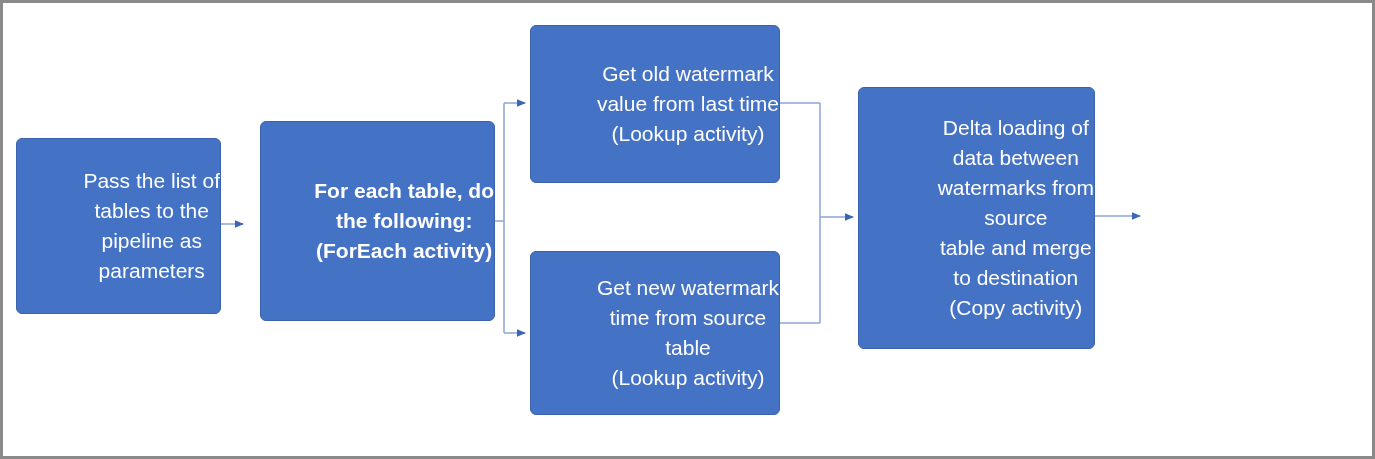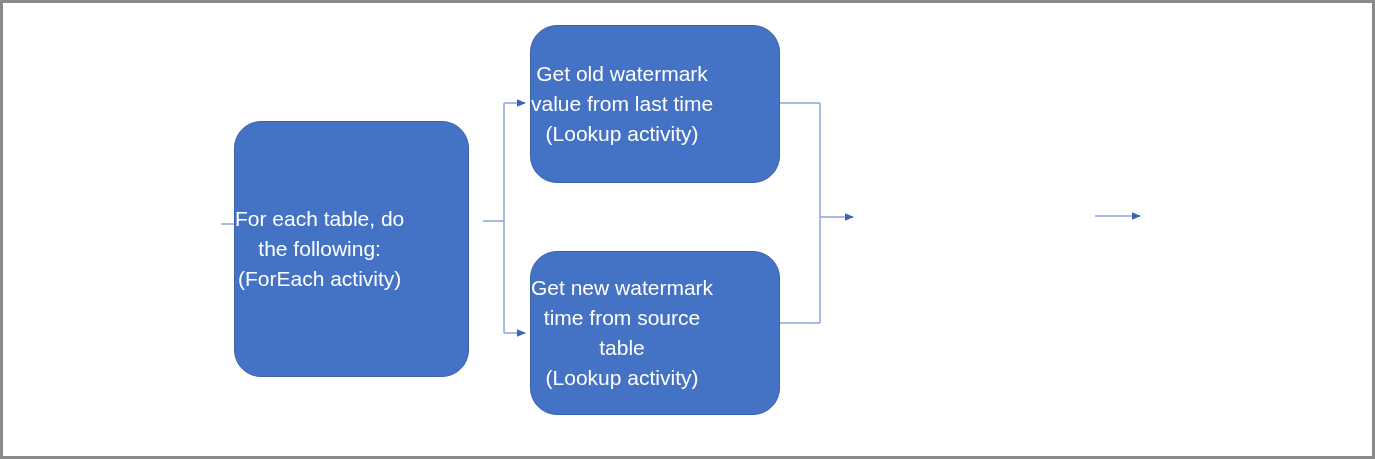--- a/index.html
+++ b/index.html
@@ -22,32 +22,32 @@
     overflow:hidden;
   }
   .connector-layer{
     position:absolute;left:0;top:0;width:1375px;height:459px;
   }
   .node{
     position:absolute;
     box-sizing:border-box;
     background:var(--node-fill);
     border:1px solid var(--node-border);
-    border-radius:27px;
-    display:flex;align-items:center;justify-content:flex-start;
+    border-radius:6px;
+    display:flex;align-items:center;justify-content:flex-end;
     text-align:center;
     color:var(--text);
     font-size:21px;
     line-height:30px;
     overflow:hidden;
   }
   .node-label{white-space:pre-line;}
   
   .n1{left:13px;  top:135px; width:205px; height:176px;}
-  .n2{left:231px; top:118px; width:235px; height:256px;}
+  .n2{left:257px; top:118px; width:235px; height:200px;font-weight:bold;}
   .n3{left:527px; top:22px;  width:250px; height:158px;}
   .n4{left:527px; top:248px; width:250px; height:164px;}
   .n5{left:855px; top:84px;  width:237px; height:262px;}
   .n6{left:1142px;top:82px;  width:218px; height:265px;}
   .cline{stroke:var(--connector-line);stroke-width:1.5;fill:none;}
   .ahead{fill:var(--arrowhead);}
 </style>
 </head>
 <body>
 
@@ -91,35 +91,50 @@
 
     <g>
       <line class="cline" x1="817" y1="214" x2="850" y2="214" marker-end="url(#arrow)"></line>
     </g>
 
     <g>
       <line class="cline" x1="1092" y1="213" x2="1137" y2="213" marker-end="url(#arrow)"></line>
     </g>
   </svg>
 
+  <div class="node n1">
+    <div class="node-label">Pass the list of
+tables to the
+pipeline as
+parameters</div>
+  </div>
 
   <div class="node n2">
     <div class="node-label">For each table, do
 the following:
 (ForEach activity)</div>
   </div>
 
   <div class="node n3">
     <div class="node-label">Get old watermark
 value from last time
 (Lookup activity)</div>
   </div>
 
   <div class="node n4">
     <div class="node-label">Get new watermark
 time from source
 table
 (Lookup activity)</div>
   </div>
 
+  <div class="node n5">
+    <div class="node-label">Delta loading of
+data between
+watermarks from
+source
+table and merge
+to destination
+(Copy activity)</div>
+  </div>
 
 
 </div>
 
 </body></html>

